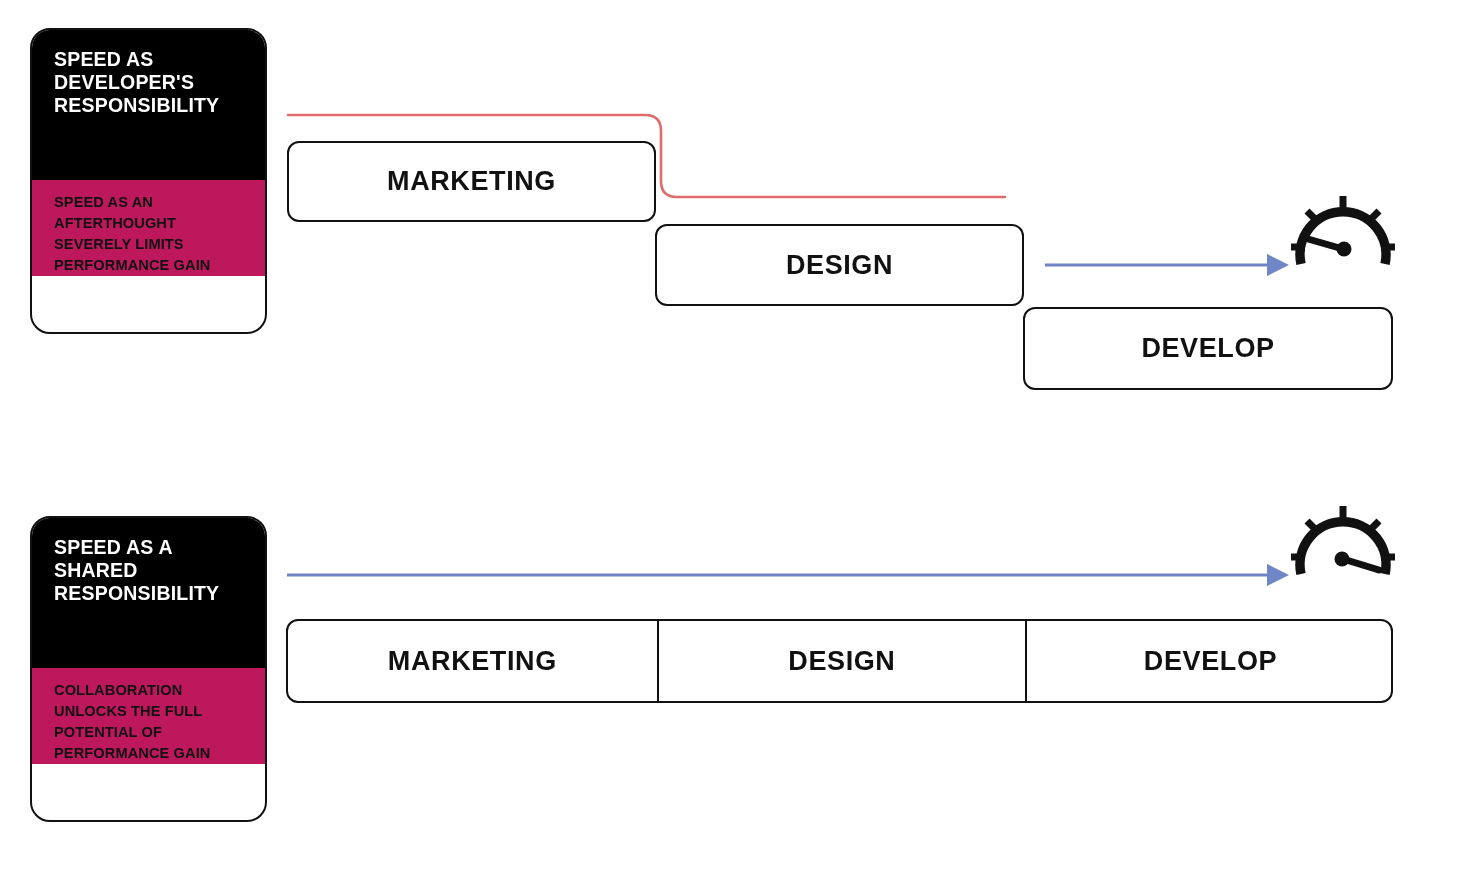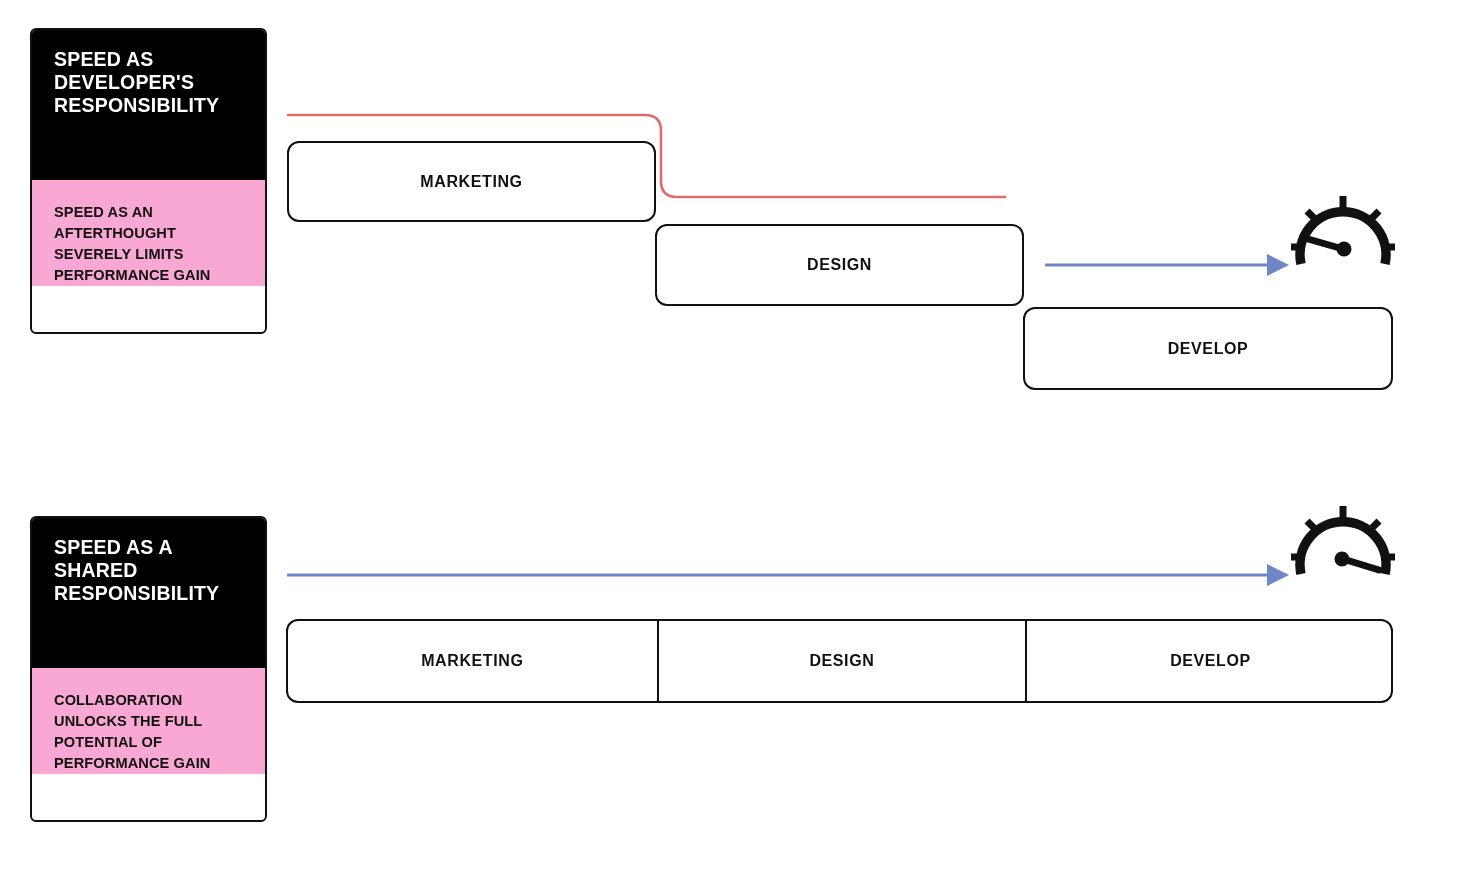--- a/index.html
+++ b/index.html
@@ -22,21 +22,21 @@
     top: 0;
     width: 1464px;
     height: 872px;
   }
 
   
   .info-card {
     position: absolute;
     width: 237px;
     border: 2px solid #111111;
-    border-radius: 6px;
+    border-radius: 20px;
     background: #ffffff;
     overflow: hidden;
     box-sizing: border-box;
   }
   .info-card.row1 { left: 30px; top: 28px;  height: 306px; }
   .info-card.row2 { left: 30px; top: 516px; height: 306px; }
 
   .card-head {
     background: #000000;
     color: #ffffff;
@@ -47,24 +47,24 @@
   .card-head-text {
     font-size: 19.5px;
     font-weight: 700;
     line-height: 1.18;
     letter-spacing: 0.2px;
     text-transform: uppercase;
     white-space: pre-line;
     margin: 0;
   }
   .card-body {
-    background: #f9a8d4;
+    background: #be185d;
     color: #111111;
     box-sizing: border-box;
-    padding: 22px 18px 0 22px;
+    padding: 12px 18px 0 22px;
   }
   .card-body-text {
     font-size: 14.6px;
     font-weight: 700;
     line-height: 1.44;
     letter-spacing: 0.1px;
     text-transform: uppercase;
     white-space: pre-line;
     margin: 0;
   }
@@ -74,21 +74,21 @@
     position: absolute;
     border: 2.5px solid #111111;
     border-radius: 12px;
     background: #ffffff;
     box-sizing: border-box;
     display: flex;
     align-items: center;
     justify-content: center;
   }
   .phase-label {
-    font-size: 16px;
+    font-size: 27px;
     font-weight: 700;
     letter-spacing: 0.6px;
     color: #111111;
     text-transform: uppercase;
   }
 
   .phase-marketing-1 { left: 287px; top: 141px; width: 369px; height: 81px; }
   .phase-design-1    { left: 655px; top: 224px; width: 369px; height: 82px; }
   .phase-develop-1   { left: 1023px; top: 307px; width: 370px; height: 83px; }
 

